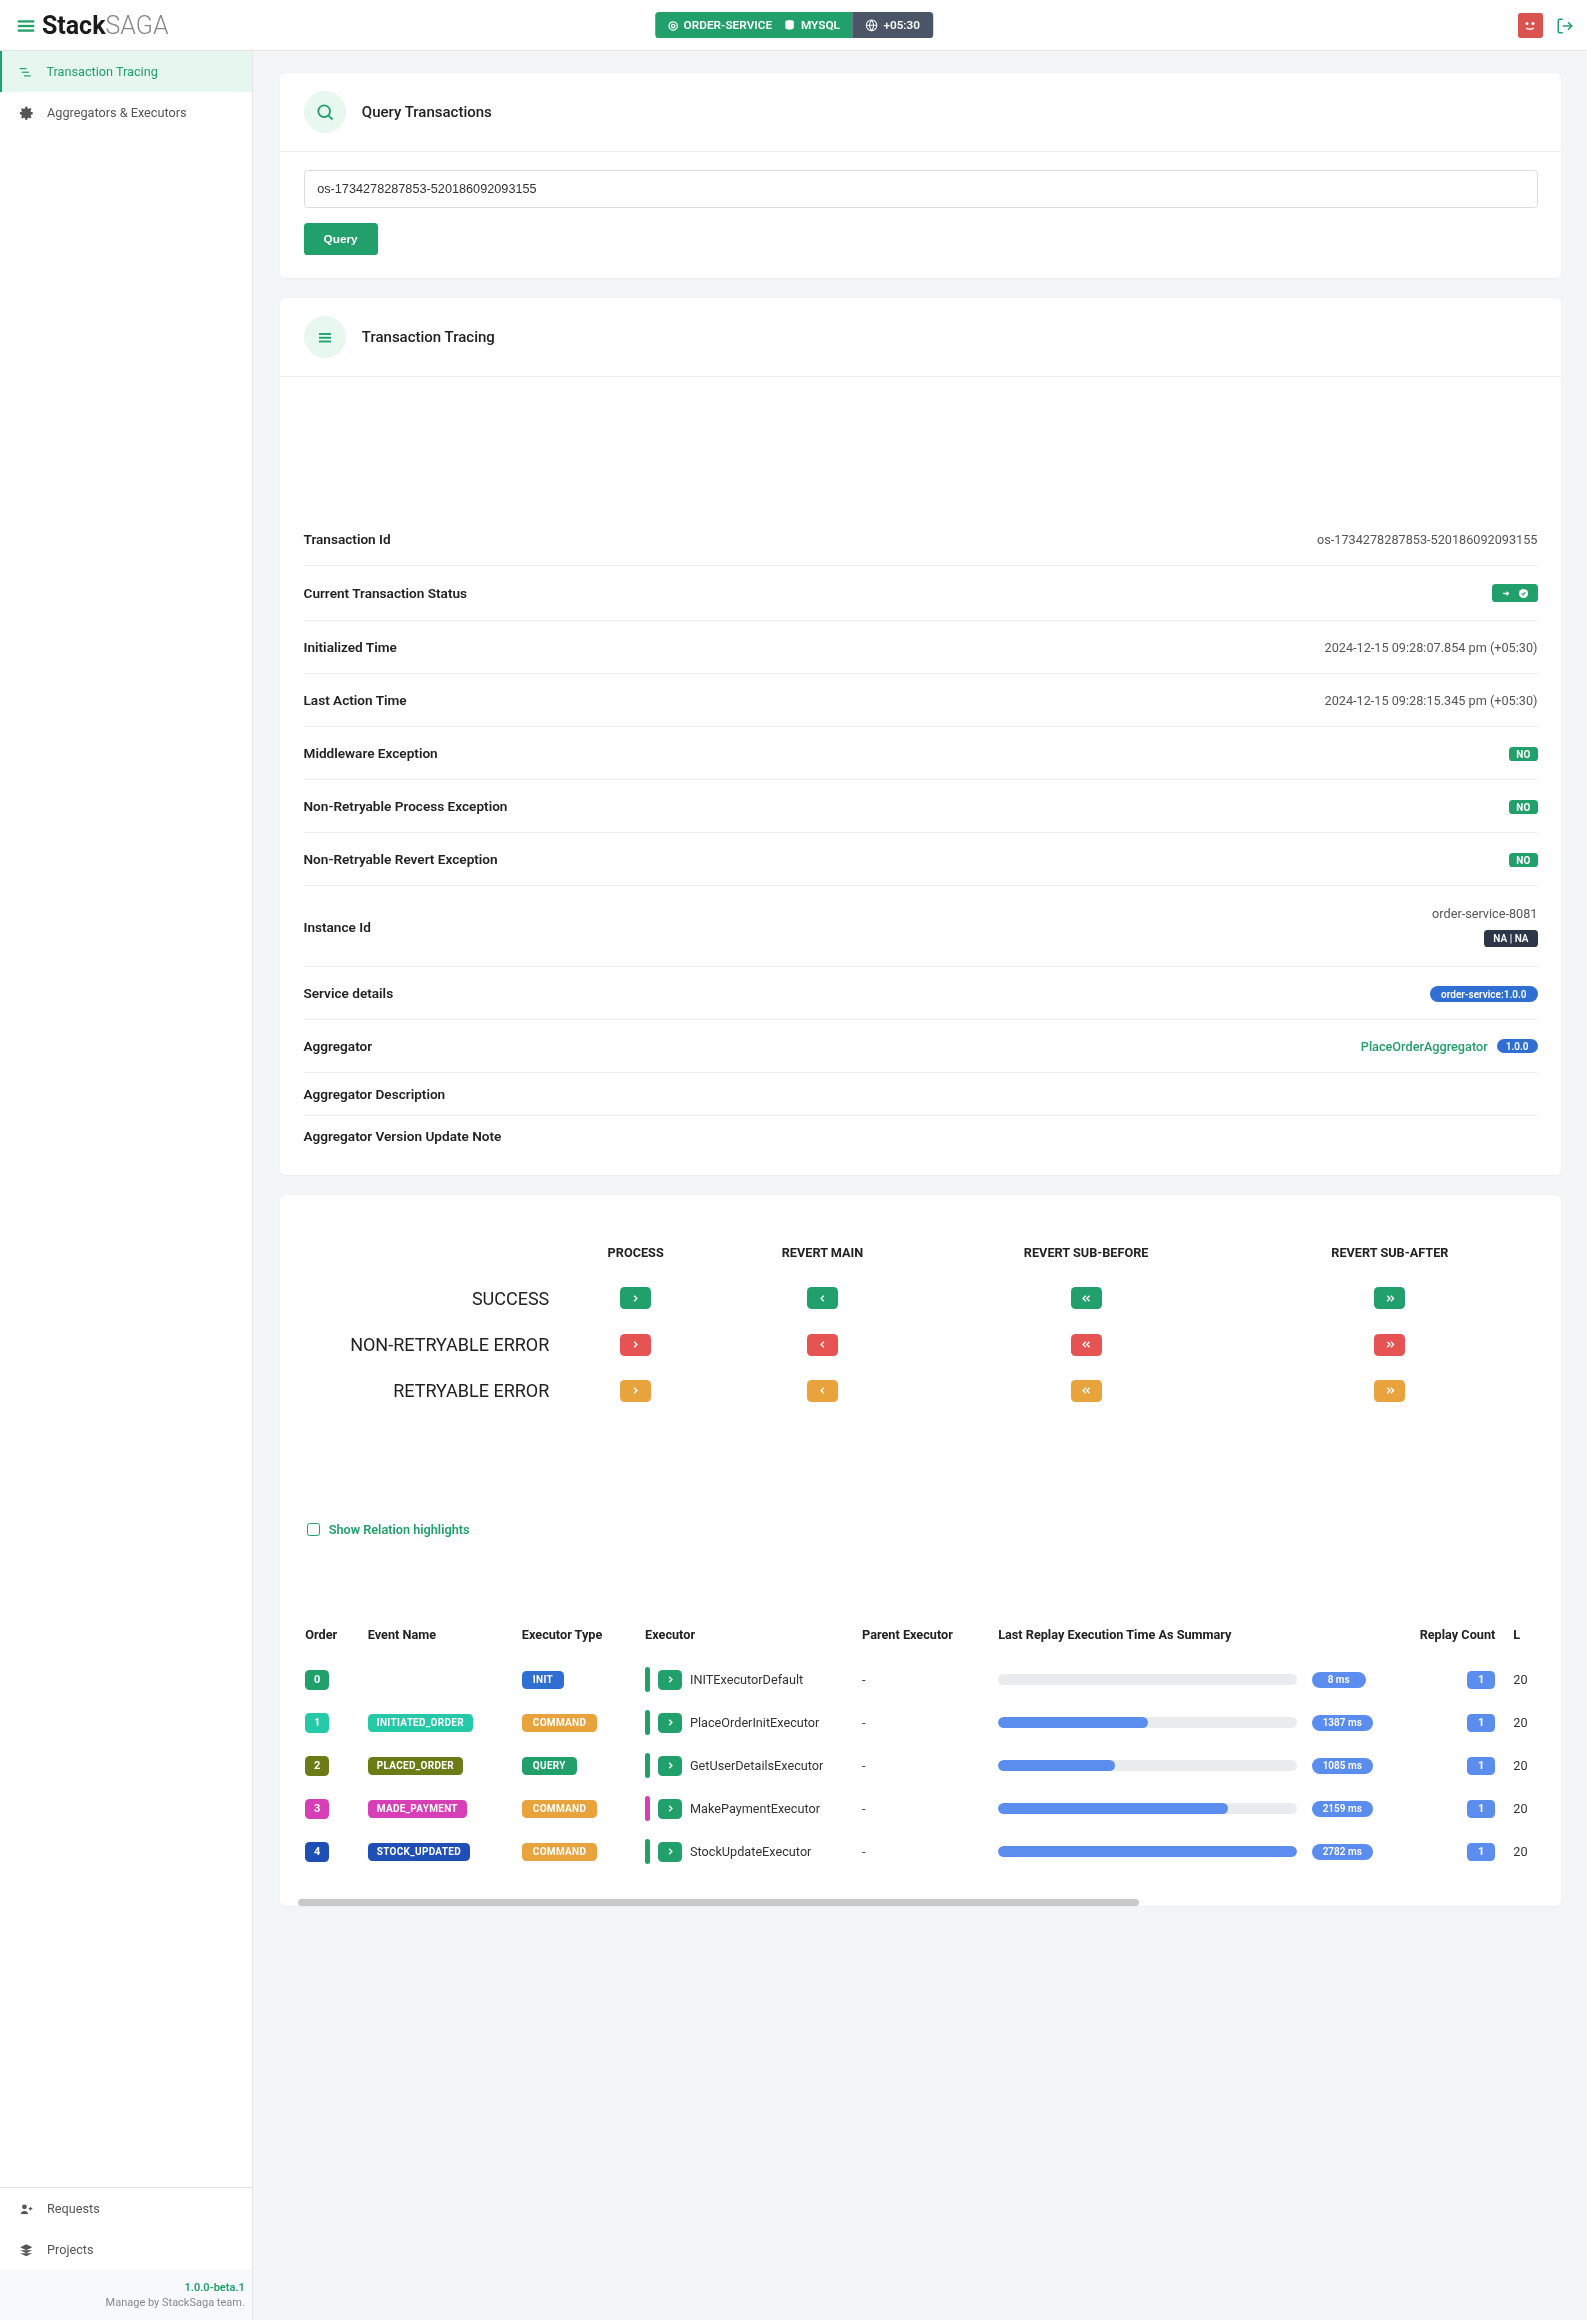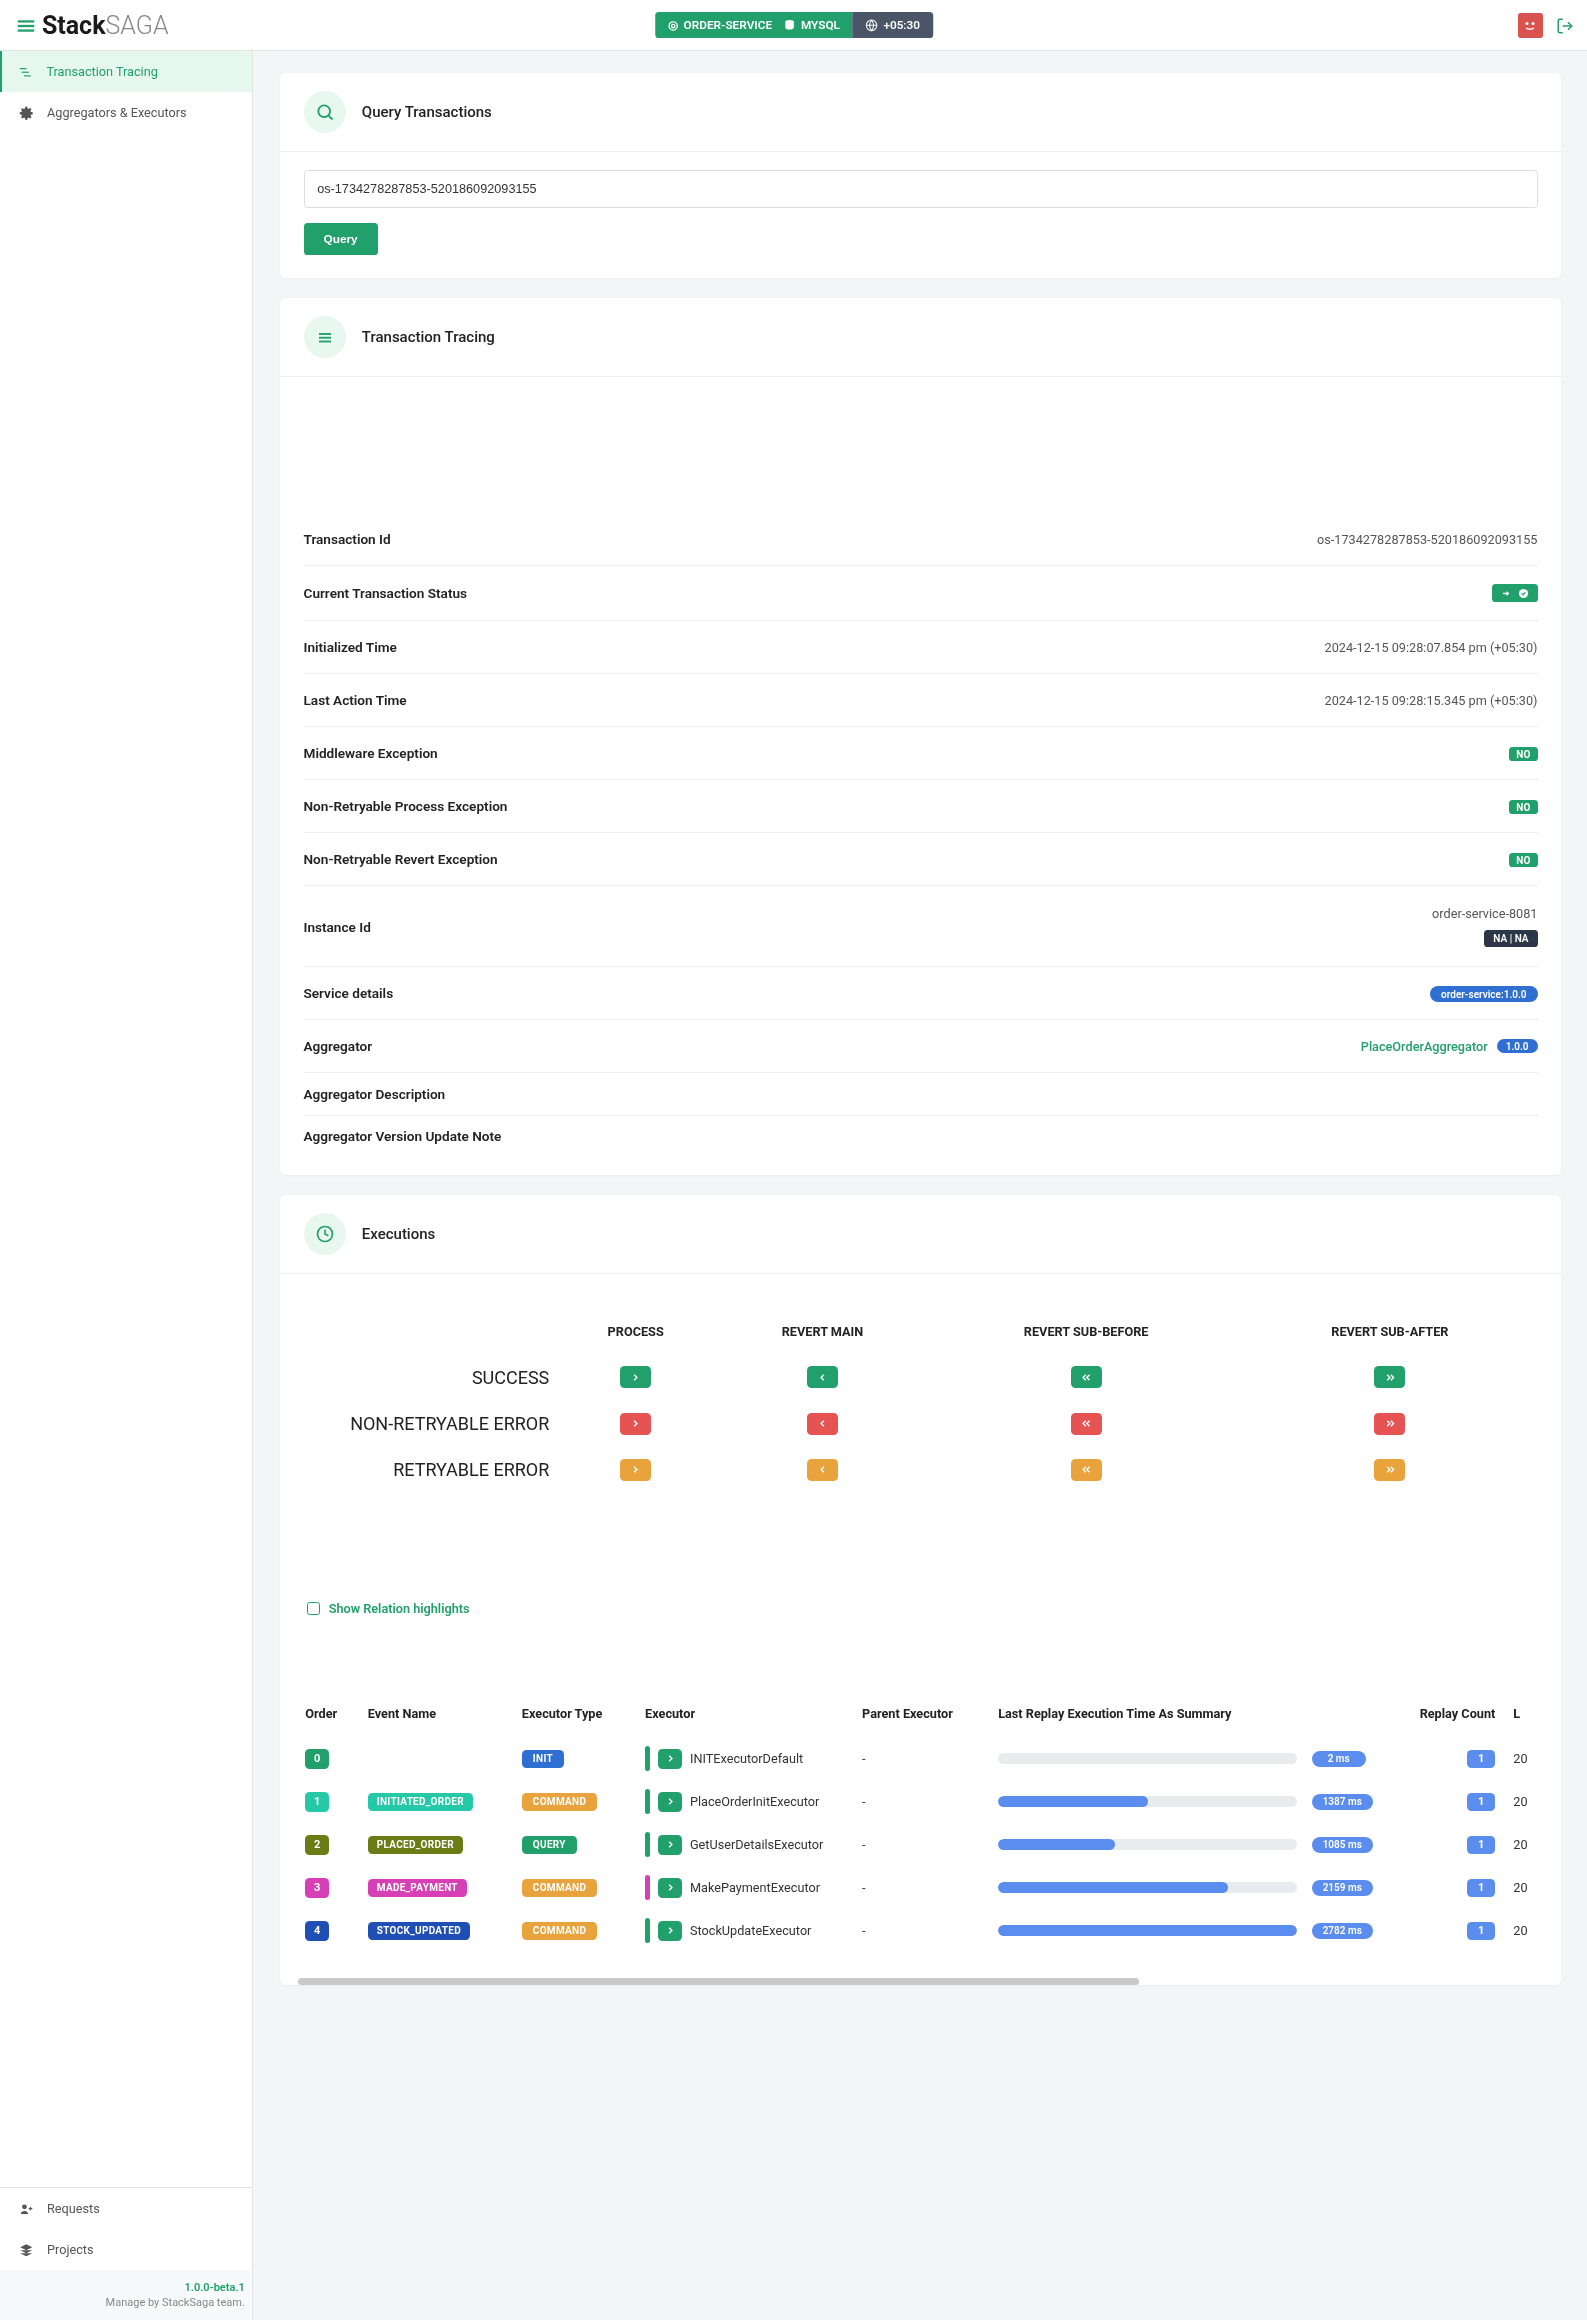--- a/index.html
+++ b/index.html
@@ -280,29 +280,20 @@
             <div class="dl-value"></div>
           </div>
           <div class="dl-row last" style="padding:12.7px 0">
             <div class="dl-label">Aggregator Version Update Note</div>
             <div class="dl-value"></div>
           </div>
         </div>
       </div>
 
       <div class="card">
-        <div class="card-head">
-          <div class="circle-icon">
-            <svg width="20" height="20" viewBox="0 0 24 24" fill="none" stroke="currentColor" stroke-width="2">
-                <circle cx="12" cy="12" r="9"></circle>
-                <polyline points="12 7 12 12 16 14"></polyline>
-              </svg>
-          </div>
-          <div class="card-title">Executions</div>
-        </div>
 
         <div class="legend">
           <table>
             <tbody>
                 <tr>
               <th></th>
               <th>PROCESS</th>
               <th>REVERT MAIN</th>
               <th>REVERT SUB-BEFORE</th>
               <th>REVERT SUB-AFTER</th>
@@ -422,21 +413,21 @@
                       </span>
                       <span>INITExecutorDefault</span>
                     </div>
                   </td>
                   <td>-</td>
                   <td>
                     <div class="summary-cell">
                       <div class="bar-track">
                         <div class="bar-fill" style="width:0%"></div>
                       </div>
-                      <span class="ms-pill">2 ms</span>
+                      <span class="ms-pill">8 ms</span>
                     </div>
                   </td>
                   <td style="text-align: right;"><span class="rc-pill">1</span></td>
                   <td>20</td>
                 </tr>
                 <tr>
                   <td><span class="order-pill" style="background:#25c9a7">1</span></td>
                   <td><span class="event-pill" style="background:#25c9a7">INITIATED_ORDER</span></td>
                   <td><span class="type-pill" style="background:#e8a33d">COMMAND</span></td>
                   <td>

